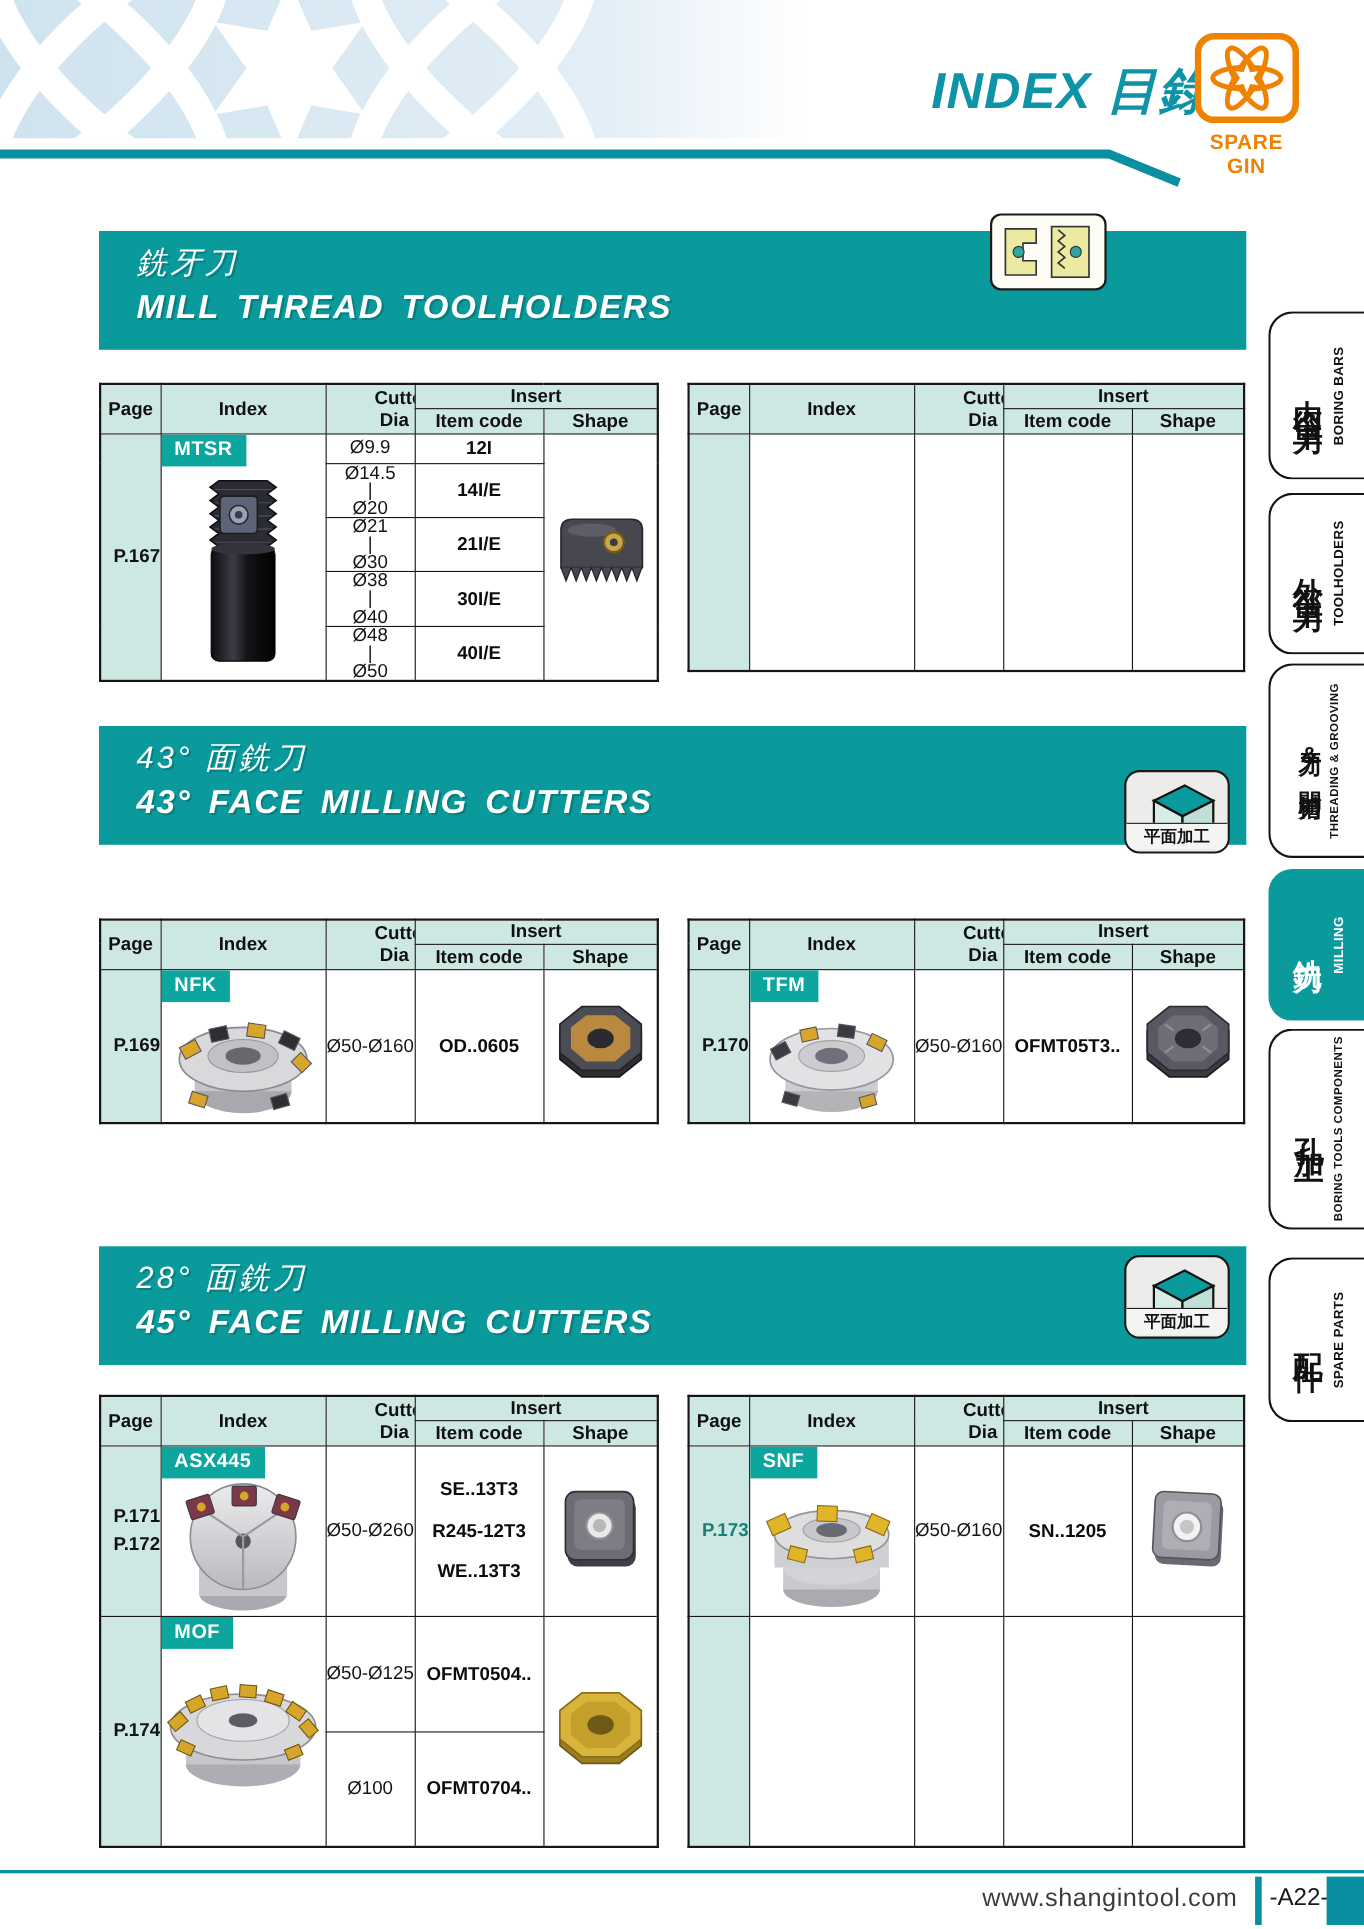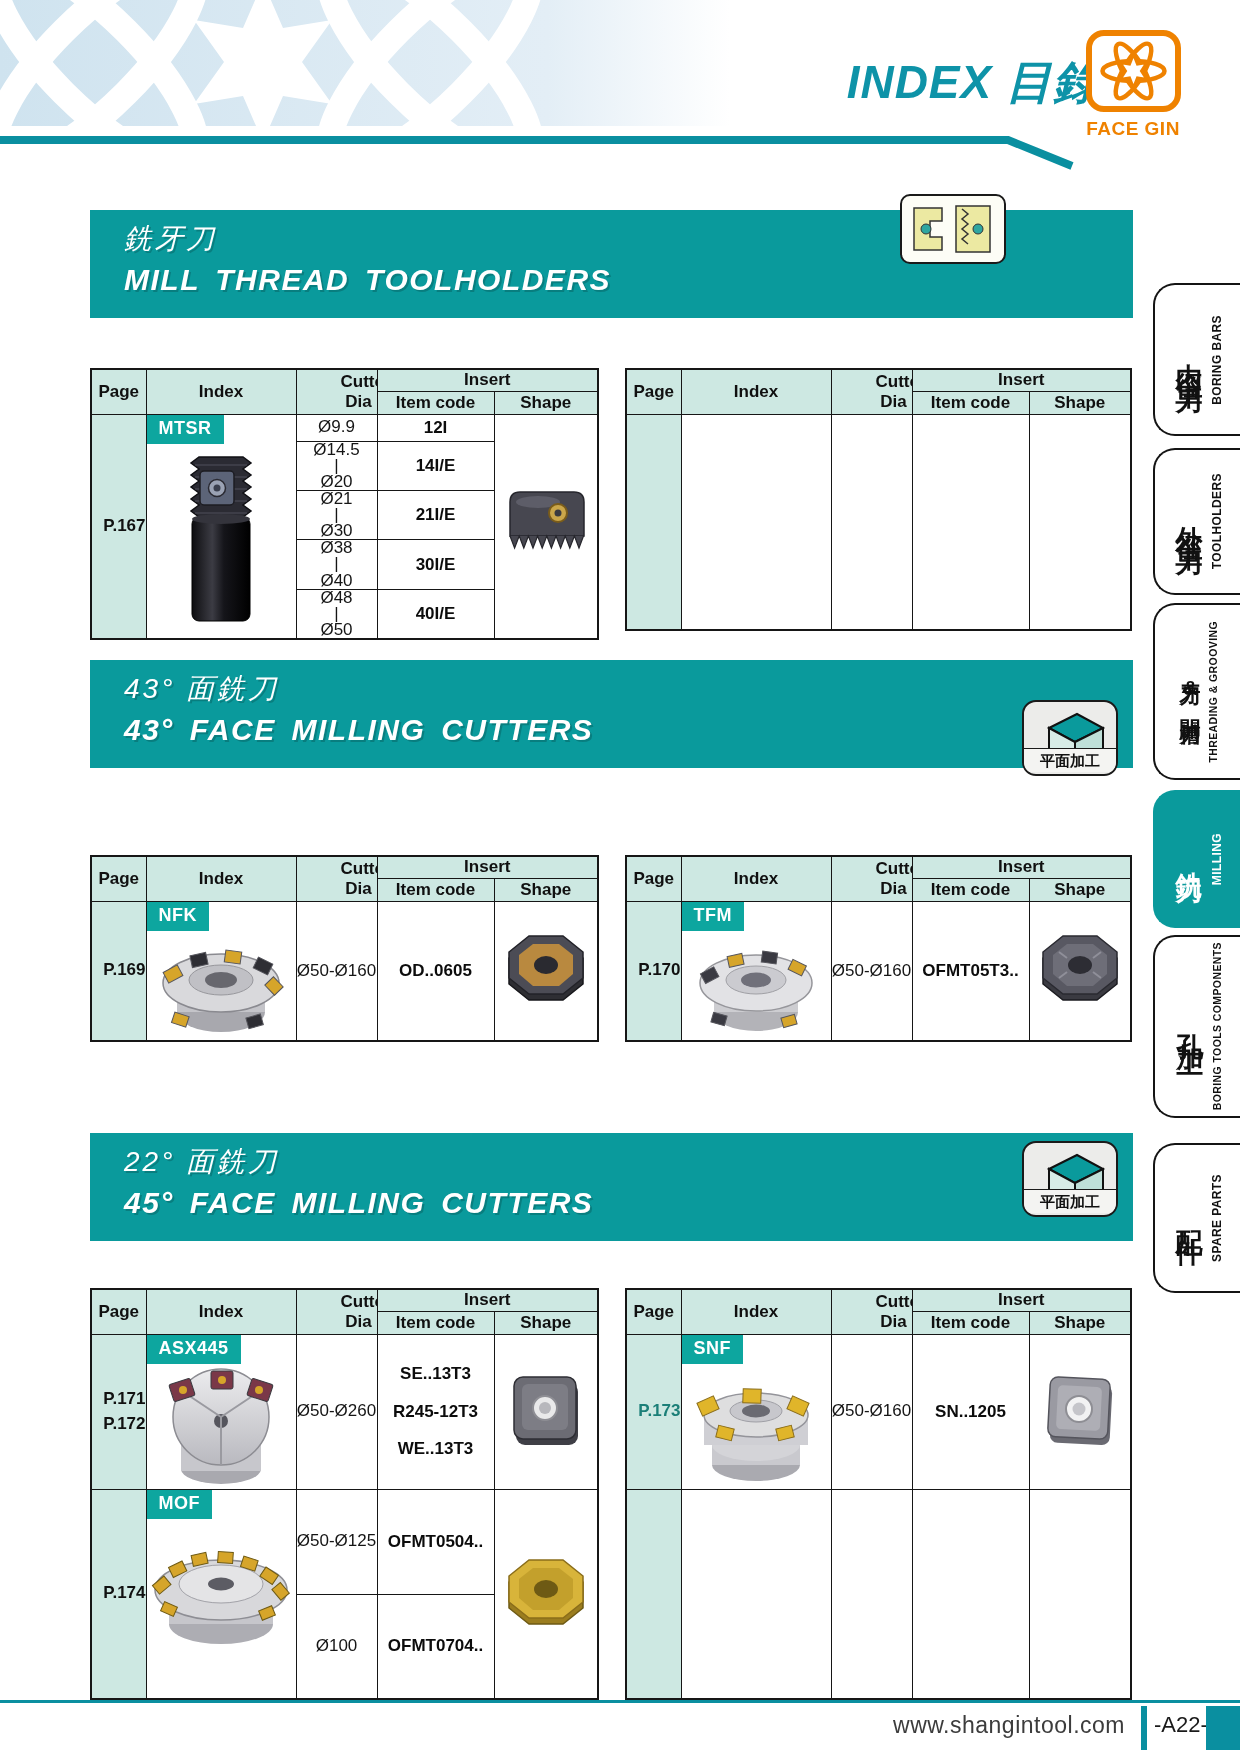--- a/index.html
+++ b/index.html
@@ -26,21 +26,21 @@
   
   .cube-box { position:absolute; width:96px; height:76px; background:#ececea; border:2px solid #1a1a1a;
     border-radius:14px; overflow:hidden; }
   .cube-label { position:absolute; left:0; right:0; bottom:2px; height:24px; border-top:1.5px solid #1a1a1a;
     font-size:15px; font-weight:bold; text-align:center; line-height:24px; color:#111; background:#f4f4f2; }
   .thread-icon-box { position:absolute; left:900px; top:194px; width:106px; height:70px; background:#fdfdf6;
     border:2px solid #1a1a1a; border-radius:10px; }
 
   
   table.cat { position:absolute; border-collapse:collapse; table-layout:fixed; background:#fff;
-    border:2px solid #161616;margin-top:20px; }
+    border:2px solid #161616; }
   table.cat th, table.cat td { border:1px solid #161616; overflow:hidden; }
   table.cat th { background:#cde8e2; font-size:17px; font-weight:bold; color:#101010; text-align:center; }
   th.small-head { font-size:16px; line-height:1.15;padding-left:44px; }
   td.page-cell { background:#cde8e2; font-weight:bold; font-size:17px; text-align:right;
     vertical-align:middle; line-height:1.45; }
   td.page-cell.teal-text { color:#1b7f78; }
   td.dia-cell { text-align:center; font-size:17px; line-height:0.95; vertical-align:middle; color:#151515; }
   td.code-cell { text-align:center; font-size:17px; font-weight:bold; vertical-align:middle; color:#0c0c0c; }
   td.code-cell.multi { line-height:2.2; }
   td.index-cell { position:relative; vertical-align:top; }
@@ -97,21 +97,21 @@
   <div class="logo-box">
     <svg width="95" height="82" viewBox="0 0 95 82">
       <rect x="3" y="3" width="89" height="76" rx="15" fill="#fff" stroke="#ef8200" stroke-width="6"></rect>
       <g stroke="#ef8200" stroke-width="4.5" fill="none">
         <ellipse cx="47.5" cy="41" rx="31" ry="10"></ellipse>
         <ellipse cx="47.5" cy="41" rx="31" ry="10" transform="rotate(60 47.5 41)"></ellipse>
         <ellipse cx="47.5" cy="41" rx="31" ry="10" transform="rotate(120 47.5 41)"></ellipse>
       </g>
       <polygon fill="#fff" stroke="#ef8200" stroke-width="3" points="47.5,24 51.5,34 61,32.5 55.5,41 61,49.5 51.5,48 47.5,58 43.5,48 34,49.5 39.5,41 34,32.5 43.5,34"></polygon>
     </svg>
-    <div class="logo-name">FACE GIN</div>
+    <div class="logo-name">SPARE GIN</div>
   </div>
 
   <svg class="abs" style="left:0;top:130px" width="1120" height="45" viewBox="0 0 1120 45">
     <path d="M0,10 L1008,10 L1072,36" stroke="#0a8fa0" stroke-width="8" fill="none"></path>
   </svg>
 
   <div class="banner" style="top:210px">
     <div class="zh">銑牙刀</div>
     <div class="en">MILL THREAD TOOLHOLDERS</div>
   </div>
@@ -367,21 +367,21 @@
             <g stroke="#8f8f99" stroke-width="2">
                 <path d="M26,24 l8,6 M68,24 l-8,6 M26,50 l8,-6 M68,50 l-8,-6"></path>
               </g>
           </svg>
         </td>
       </tr>
     </tbody>
   </table>
 
   <div class="banner" style="top:1133px">
-    <div class="zh">22° 面銑刀</div>
+    <div class="zh">28° 面銑刀</div>
     <div class="en">45° FACE MILLING CUTTERS</div>
   </div>
 
   <div class="cube-box" style="left:1022px; top:1141px">
     <svg width="92" height="66" viewBox="0 0 92 66" style="display:block; margin:2px auto 0">
       <polygon points="25,24 53,10 79,24 51,38" fill="#0a9a9c" stroke="#111" stroke-width="2"></polygon>
       <polygon points="25,24 51,38 51,62 25,48" fill="#d7ece7" stroke="#111" stroke-width="2"></polygon>
       <polygon points="51,38 79,24 79,48 51,62" fill="#bfe0d9" stroke="#111" stroke-width="2"></polygon>
     </svg>
     <div class="cube-label">平面加工</div>

